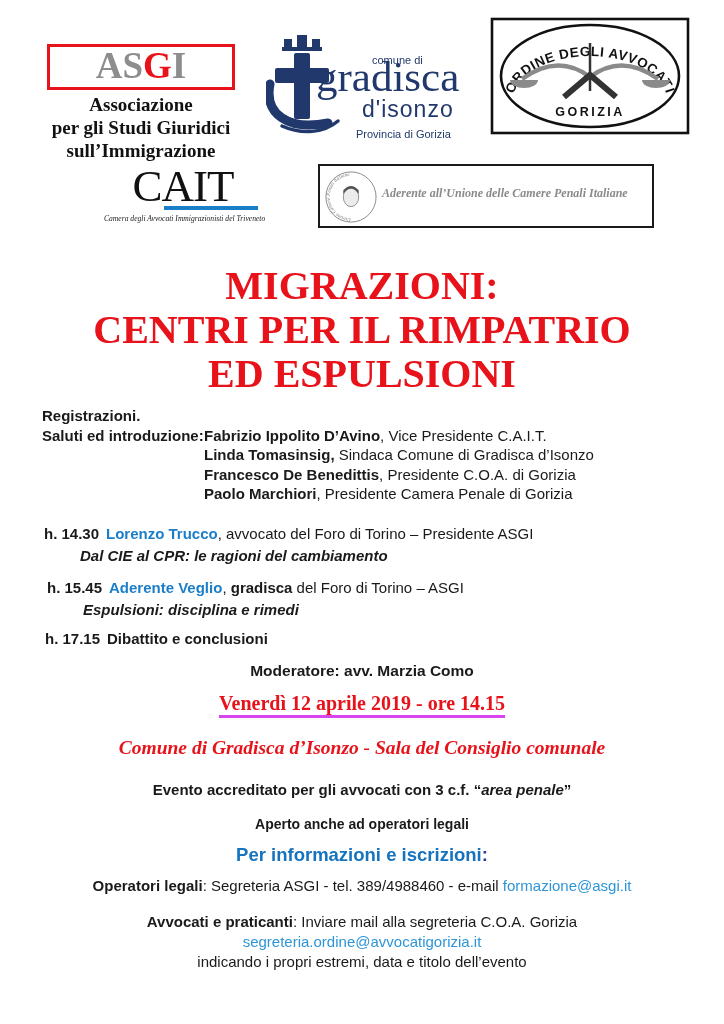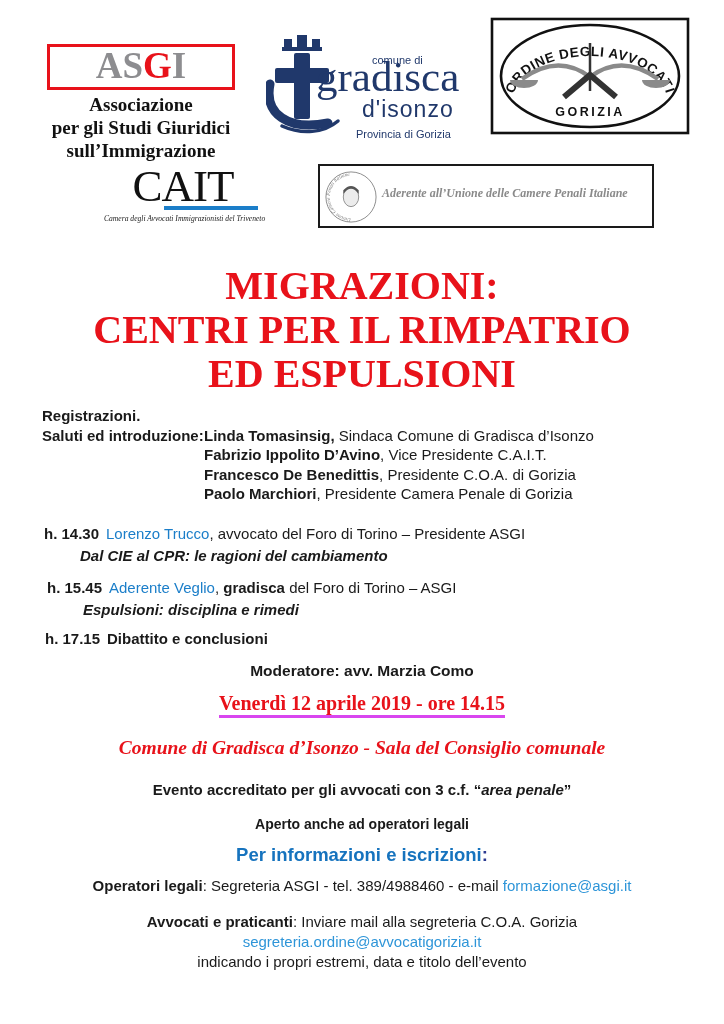--- a/index.html
+++ b/index.html
@@ -55,21 +55,21 @@
 
   
   .row{position:absolute;font-size:15px;line-height:19.5px;}
   .time{display:inline-block;width:62px;font-weight:bold;vertical-align:top;}
   .s1{left:42px;top:406px;display:flex;}
   .s1 .label{display:inline-block;width:162px;font-weight:bold;vertical-align:top;}
   .speakers{display:inline-block;vertical-align:top;}
   .s2{left:44px;top:524px;}
   .s3{left:47px;top:578px;}
   .s4{left:45px;top:629px;}
-  .blue-name{color:#1b7ec9;font-weight:normal;}
+  .blue-name{color:#1b7ec9;font-weight:bold;}
   .topic{font-weight:bold;font-style:italic;padding-left:36px;margin-top:2px;}
   .moderator{top:662px;font-weight:bold;font-size:15.5px;}
 
   
   .date{top:692px;}
   .date span{color:#e8121a;font-family:"Liberation Serif",serif;font-weight:bold;
              font-size:20px;border-bottom:3px solid #d946ef;padding-bottom:1px;}
   .venue{top:737px;color:#e8121a;font-family:"Liberation Serif",serif;font-weight:bold;
          font-style:italic;font-size:19.5px;}
 
@@ -163,22 +163,22 @@
     <div>MIGRAZIONI:</div>
     <div>CENTRI PER IL RIMPATRIO</div>
     <div>ED ESPULSIONI</div>
   </div>
 
   <div class="row s1">
     <div>
       <div class="bold">Registrazioni.</div>
       <div>
         <span class="label">Saluti ed introduzione:</span><div class="speakers">
+          <div><span class="bold">Fabrizio Ippolito D’Avino</span><span>, Vice Presidente C.A.I.T.</span></div>
           <div><span class="bold">Linda Tomasinsig,</span><span> Sindaca Comune di Gradisca d’Isonzo</span></div>
-          <div><span class="bold">Fabrizio Ippolito D’Avino</span><span>, Vice Presidente C.A.I.T.</span></div>
           <div><span class="bold">Francesco De Benedittis</span><span>, Presidente C.O.A. di Gorizia</span></div>
           <div><span class="bold">Paolo Marchiori</span><span>, Presidente Camera Penale di Gorizia</span></div>
         </div>
       </div>
     </div>
   </div>
 
   <div class="row s2">
     <span class="time">h. 14.30</span><span class="blue-name">Lorenzo Trucco</span><span>, avvocato del Foro di Torino – Presidente ASGI</span>
     <div class="topic">Dal CIE al CPR: le ragioni del cambiamento</div>

